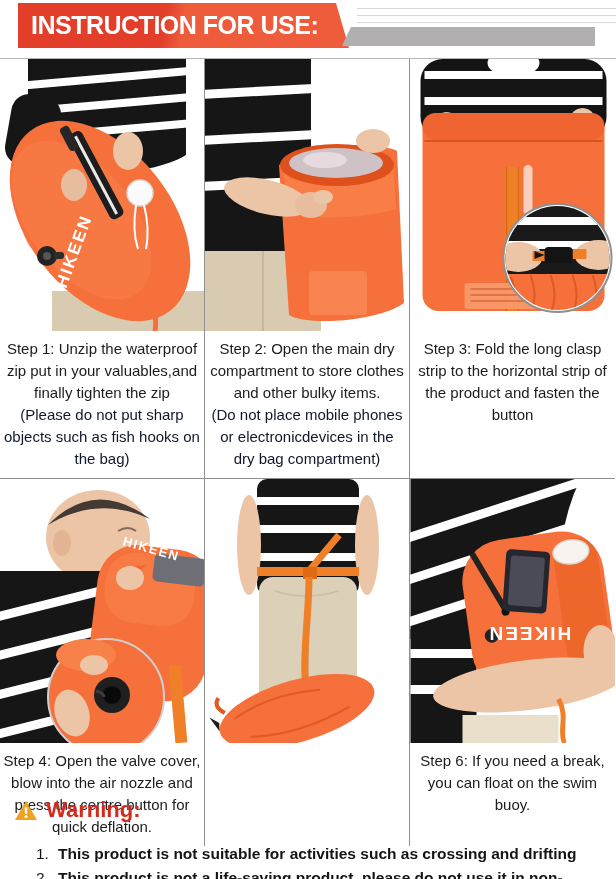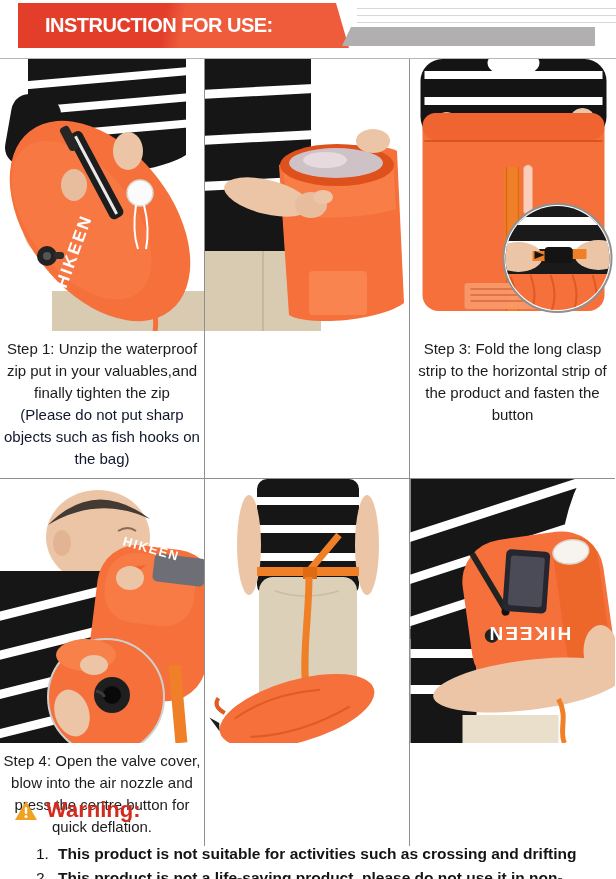--- a/index.html
+++ b/index.html
@@ -5,21 +5,21 @@
   html,body{margin:0;padding:0;background:#fff;}
   body{width:616px;font-family:"Liberation Sans",sans-serif;color:#1a1a1a;}
   .page{width:616px;height:879px;position:relative;background:#fff;overflow:hidden;}
 
   
   .header{position:relative;height:58px;}
   .banner{position:absolute;left:18px;top:3px;width:331px;height:45px;
     background:linear-gradient(100deg,#e23e2a 0%,#e23e2a 44%,#ef5c3c 50%,#ef5c3c 100%);
     clip-path:polygon(0 0,calc(100% - 13px) 0,100% 100%,0 100%);
     display:flex;align-items:center;}
-  .banner-title{color:#fff;font-weight:bold;font-size:20px;letter-spacing:-.5px;padding-left:27px;white-space:nowrap;}
+  .banner-title{color:#fff;font-weight:bold;font-size:25px;letter-spacing:-.5px;padding-left:13px;white-space:nowrap;}
   .deco-lines{position:absolute;left:357px;top:8px;width:259px;height:17px;
     background:repeating-linear-gradient(180deg,#d7d7d7 0 1px,transparent 1px 7px);}
   .deco-bar{position:absolute;left:342px;top:27px;width:253px;height:19px;background:#b1afaf;
     clip-path:polygon(9px 0,100% 0,100% 100%,0 100%);}
 
   
   .grid{position:absolute;left:0;top:58px;width:616px;border-top:1px solid #b5b5b5;
     display:grid;grid-template-columns:205px 205px 205px;}
   .cell{border-right:1px solid #8f8f8f;display:flex;flex-direction:column;}
   .cell.last{border-right:none;}
@@ -120,20 +120,24 @@
           <ellipse cx="120" cy="101" rx="22" ry="8" fill="#e6dadf"></ellipse>
           <rect x="104" y="212" width="58" height="44" rx="4" fill="#f98b57" opacity=".75"></rect>
         </g>
         <g>
           <ellipse cx="62" cy="138" rx="44" ry="17" fill="#ecc5a7" transform="rotate(14 62 138)"></ellipse>
           <ellipse cx="106" cy="146" rx="16" ry="13" fill="#e8bd9e"></ellipse>
           <ellipse cx="118" cy="138" rx="10" ry="7" fill="#ecc5a7"></ellipse>
           <ellipse cx="168" cy="82" rx="17" ry="12" fill="#ecc5a7"></ellipse>
         </g>
       </svg>
+      <div class="caption">
+        <div class="main">Step 2: Open the main dry compartment to store clothes and other bulky items.</div>
+        <div class="note">(Do not place mobile phones or electronicdevices in the dry bag compartment)</div>
+      </div>
     </div>
 
     <div class="cell row1 last">
       <svg class="photo" width="204" height="272" viewBox="0 0 204 272">
         <rect width="204" height="272" fill="#fff"></rect>
         <g>
           <rect x="10" y="0" width="186" height="80" rx="22" fill="#141414"></rect>
           <rect x="14" y="12" width="178" height="8" fill="#fff"></rect>
             <rect x="14" y="38" width="178" height="8" fill="#fff"></rect>
             <rect x="14" y="62" width="178" height="8" fill="#fff"></rect>
@@ -274,20 +278,23 @@
           <ellipse cx="168" cy="78" rx="18" ry="12" fill="#f7f3ee" stroke="#ddd5cc" stroke-width="1.5"></ellipse>
           <circle cx="78" cy="150" r="7" fill="#222"></circle>
           <text transform="translate(158 152) rotate(188)" font-size="19" font-weight="bold" fill="#ffffff" letter-spacing="2">HIKEEN</text>
         </g>
         <g>
           <ellipse cx="118" cy="206" rx="96" ry="25" fill="#ecc5a7" transform="rotate(-7 118 206)"></ellipse>
           <ellipse cx="190" cy="172" rx="17" ry="26" fill="#ecc5a7"></ellipse>
         </g>
         <path d="M148,220 C158,238 148,252 154,264" stroke="#f08028" stroke-width="5" fill="none"></path>
       </svg>
+      <div class="caption">
+        <div class="main">Step 6: If you need a break, you can float on the swim buoy.</div>
+      </div>
     </div>
   </div>
 
   <div class="warning">
     <div class="warn-head">
       <svg width="24" height="21" viewBox="0 0 24 21">
         <path d="M12,1 L23,20 H1 Z" fill="#f0a321"></path>
         <rect x="10.8" y="7" width="2.4" height="7" rx="1.2" fill="#fff"></rect>
         <circle cx="12" cy="16.6" r="1.5" fill="#fff"></circle>
       </svg>

